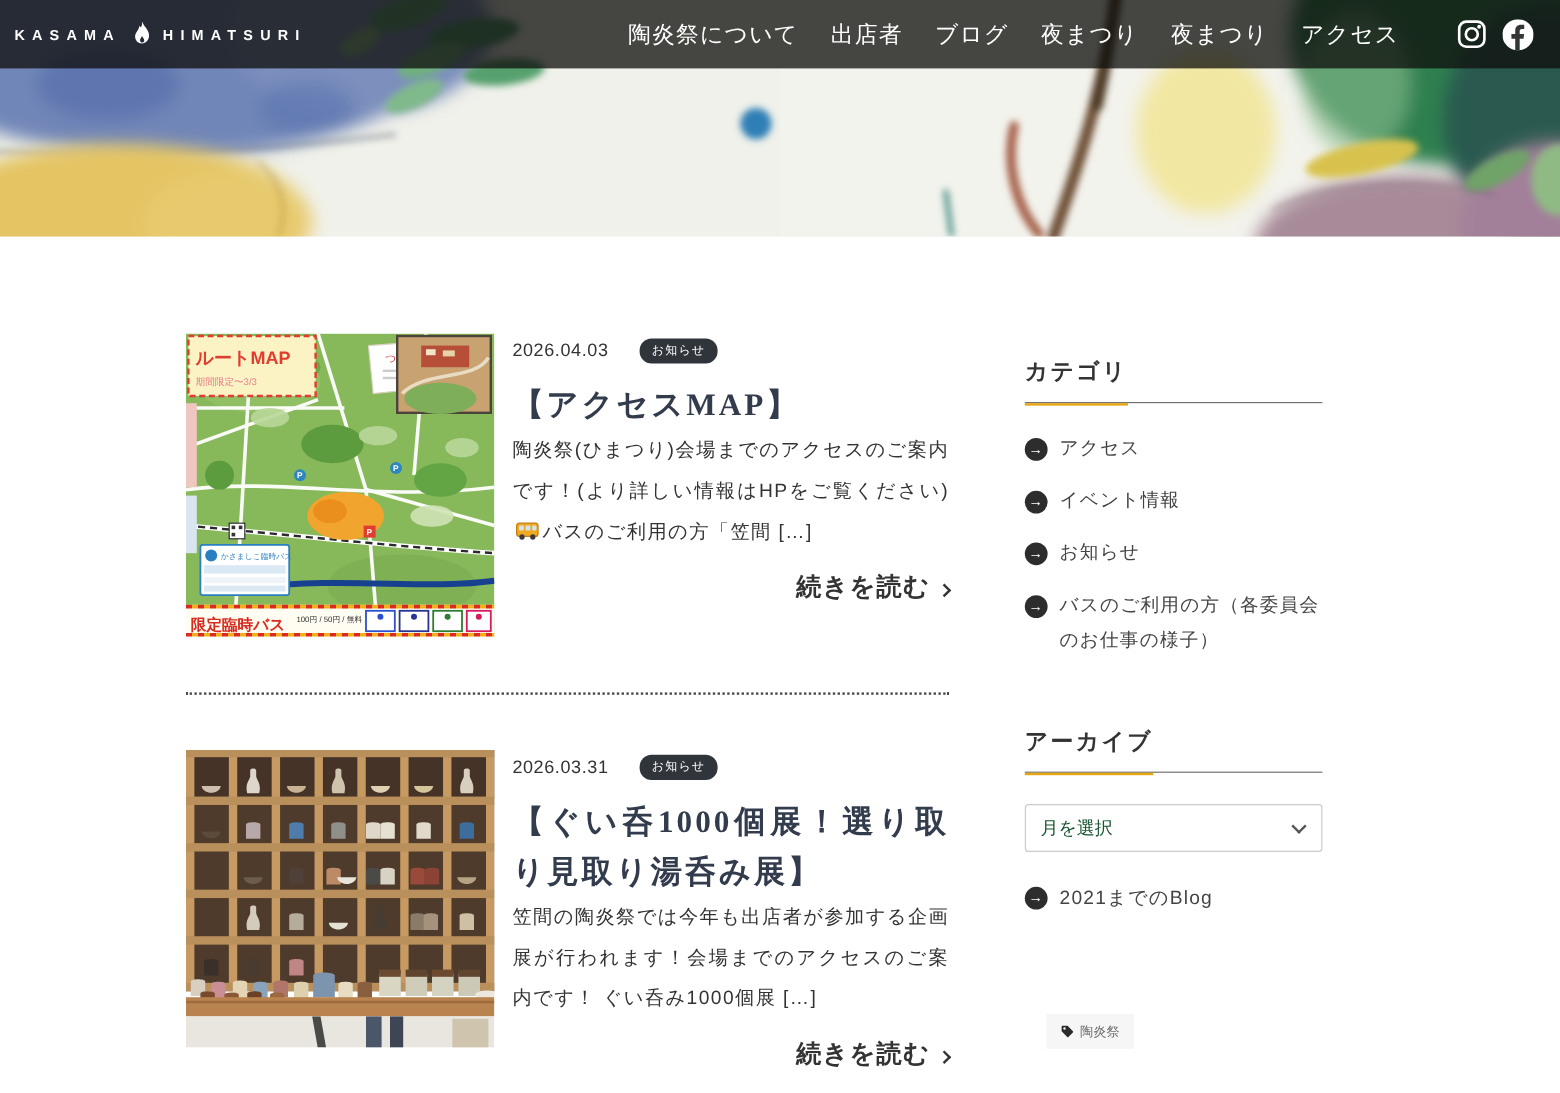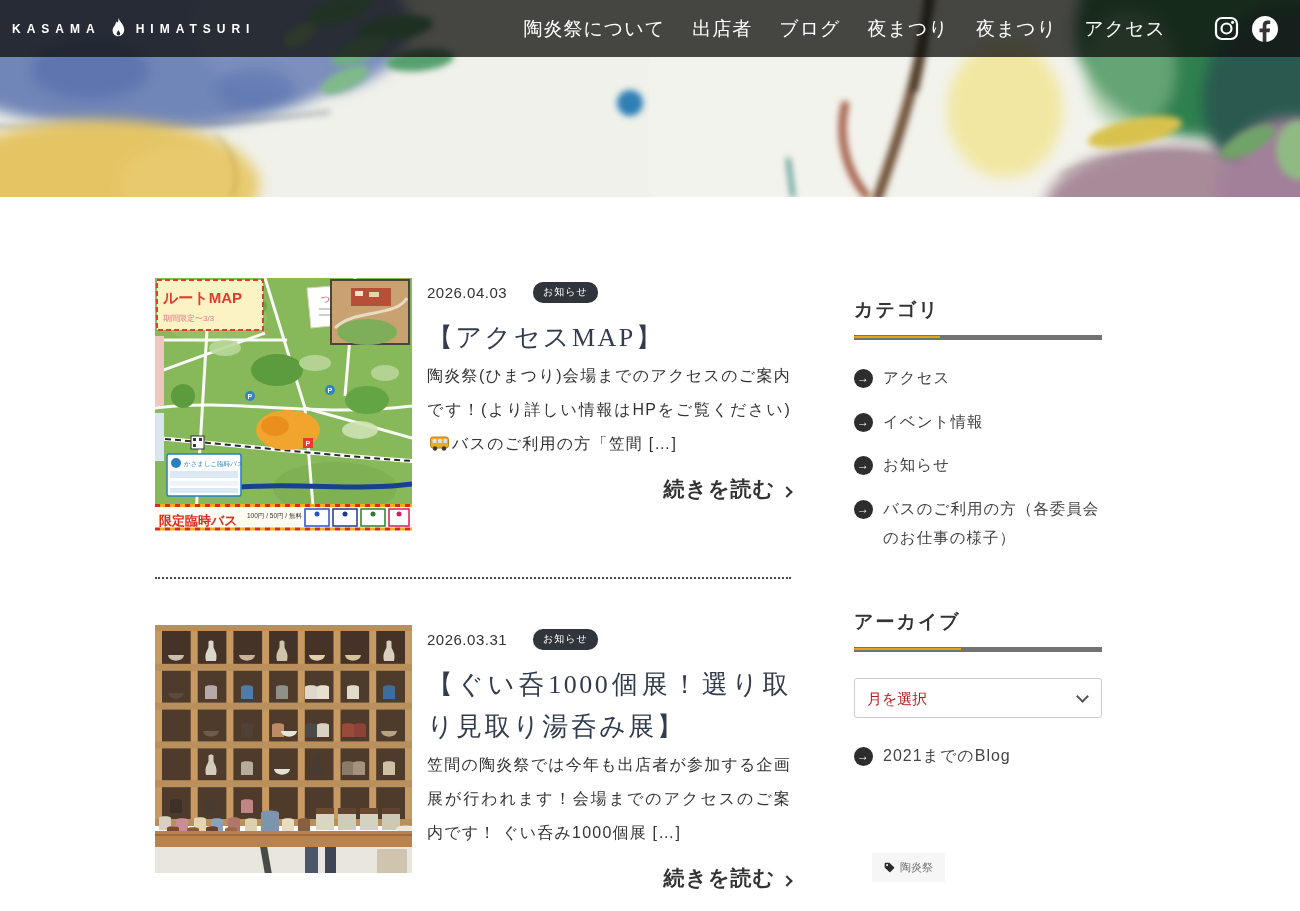--- a/index.html
+++ b/index.html
@@ -26,46 +26,46 @@
 
   
   .post { display:flex; align-items:flex-start; }
   .thumb { width:257px; flex:none; cursor:pointer; line-height:0; }
   .thumb svg { display:block; }
   .post-body { margin-left:15px; flex:1; min-width:0; }
   .meta-row { display:flex; align-items:center; padding-top:4px;gap:16px; }
   .date { font-size:15px; color:#333; letter-spacing:0.5px; }
   .badge { margin-left:10px; background:#30353b; color:#fff; font-size:10px;
     padding:3px 10px 4px; border-radius:10px; letter-spacing:1px; cursor:pointer; }
-  .post-title { font-family:"Liberation Serif","DejaVu Serif",serif; font-weight:400;
+  .post-title { font-family:"Liberation Serif","DejaVu Serif",serif; font-weight:700;
     color:#323c4d; font-size:26px; line-height:1.62; letter-spacing:2.5px;
     margin-top:14px; text-align:justify; cursor:pointer; }
   .post .excerpt { font-size:16px; line-height:2.12;
     letter-spacing:1.2px; text-align:justify; color:#333; }
   .read-more { text-align:right; margin-top:14px; font-size:21px; font-weight:700;
     color:#333; cursor:pointer; letter-spacing:1px; }
   .chev { display:inline-block; width:8px; height:8px; border-top:2px solid #333;
     border-right:2px solid #333; transform:rotate(45deg); margin-left:8px; }
   .sep { border:none; border-top:2px dotted #4b4b4b; margin:46px 0; }
   .bus-ico { vertical-align:-2px; margin:0 3px; }
 
   
   .side-block { margin-bottom:56px; }
   .side-h { font-family:"Liberation Serif","DejaVu Serif",serif; font-size:19px;
-    font-weight:600; color:#333; letter-spacing:2px; border-bottom:5px solid #737373; }
+    font-weight:600; color:#333; letter-spacing:2px; border-bottom:1px solid #737373; }
   .side-h span { display:inline-block; padding-bottom:13px; margin-bottom:-2px;
     border-bottom:2px solid #e7a512; position:relative; top:1px; }
   .cat-list { list-style:none; margin-top:24px; }
   .cat-list li { display:flex; gap:10px; margin-bottom:15px; font-size:15.5px;
     color:#444; line-height:1.85; letter-spacing:1px; cursor:pointer; }
   .cicon { width:19px; height:19px; flex:none; border-radius:50%; background:#2d2d2d;
     color:#fff; font-size:12px; line-height:19px; text-align:center; margin-top:5px; }
   .selwrap { position:relative; margin-top:26px; }
   .selwrap select { width:100%; height:40px; appearance:none; -webkit-appearance:none;
-    border:1px solid #ccc; border-radius:3px; background:#fff; color:#b91c1c;
+    border:1px solid #ccc; border-radius:3px; background:#fff; color:#14532d;
     font-size:15px; padding:0 12px; font-family:inherit; cursor:pointer; }
   .selwrap::after { content:""; position:absolute; right:15px; top:14px; width:7px;
     height:7px; border-right:2px solid #555; border-bottom:2px solid #555;
     transform:rotate(45deg); pointer-events:none; }
   .blog-link { display:flex; gap:10px; margin-top:28px; font-size:16px; color:#444;
     letter-spacing:1px; cursor:pointer; align-items:center; }
   .blog-link .cicon { margin-top:0; }
   .chip { display:inline-flex; align-items:center; gap:5px; background:#f6f6f6;
     color:#6f6f6f; font-size:11px; padding:7px 12px; margin:30px 0 0 18px; cursor:pointer; }
 </style>

